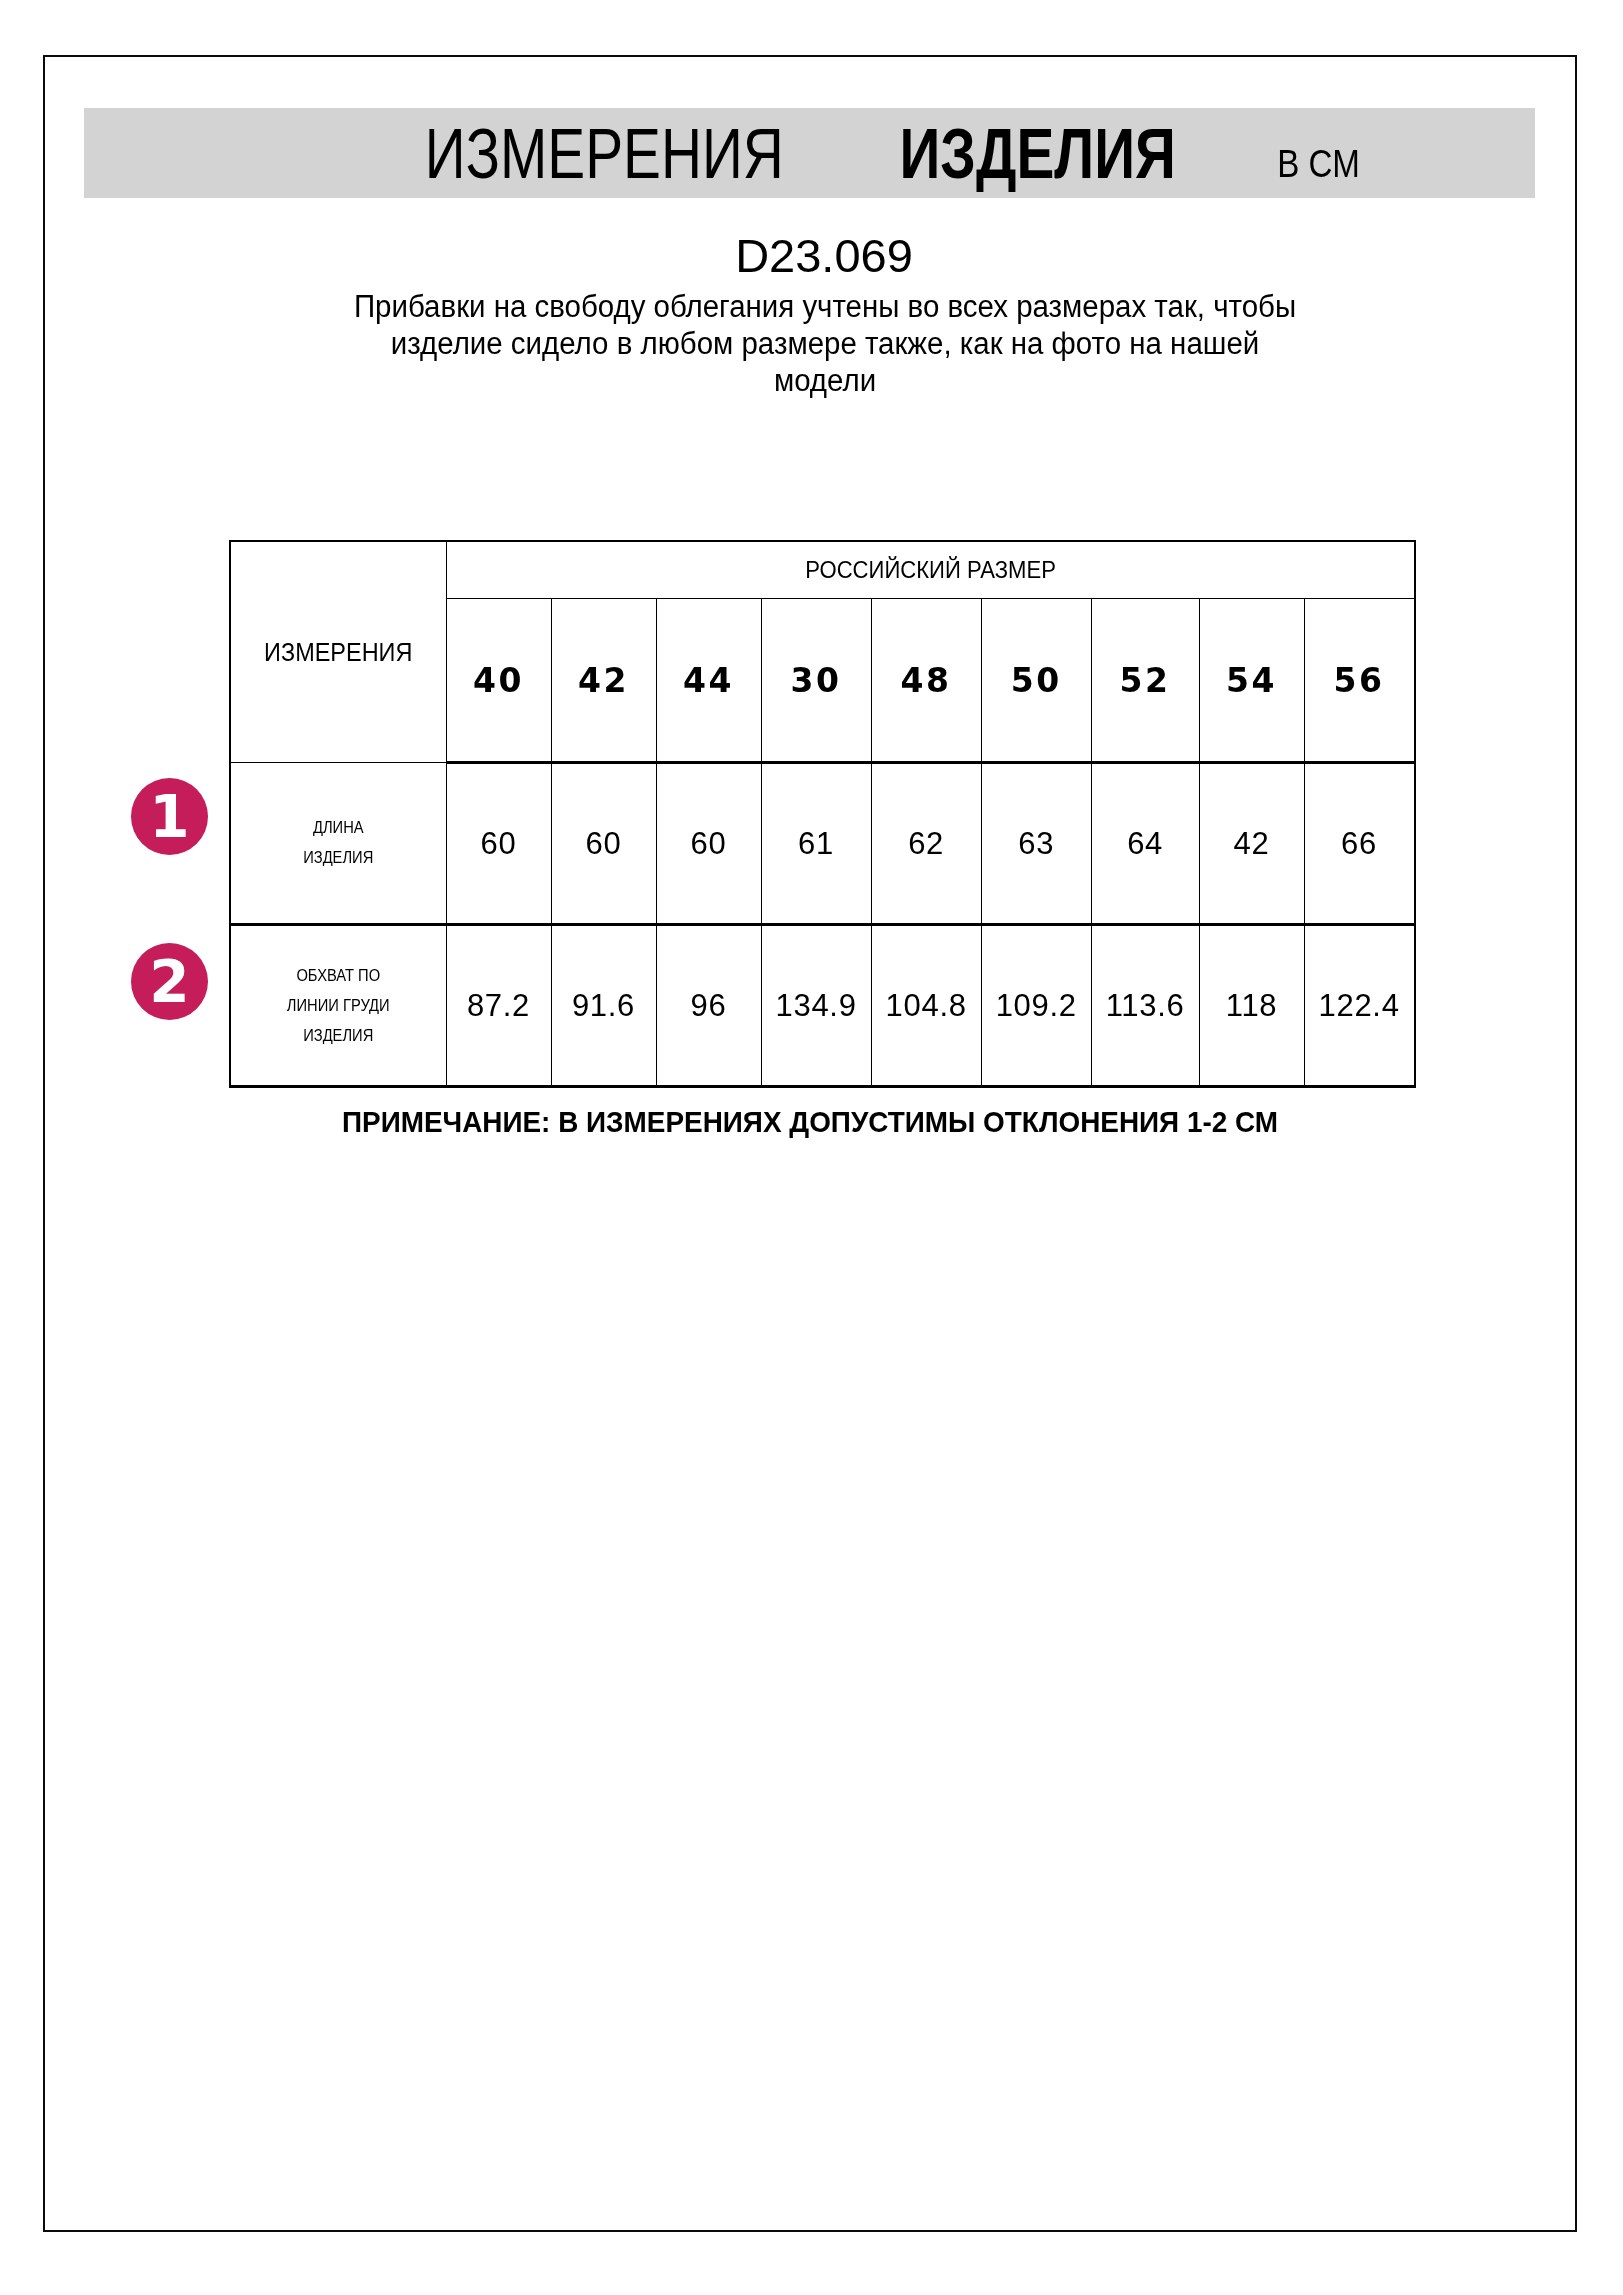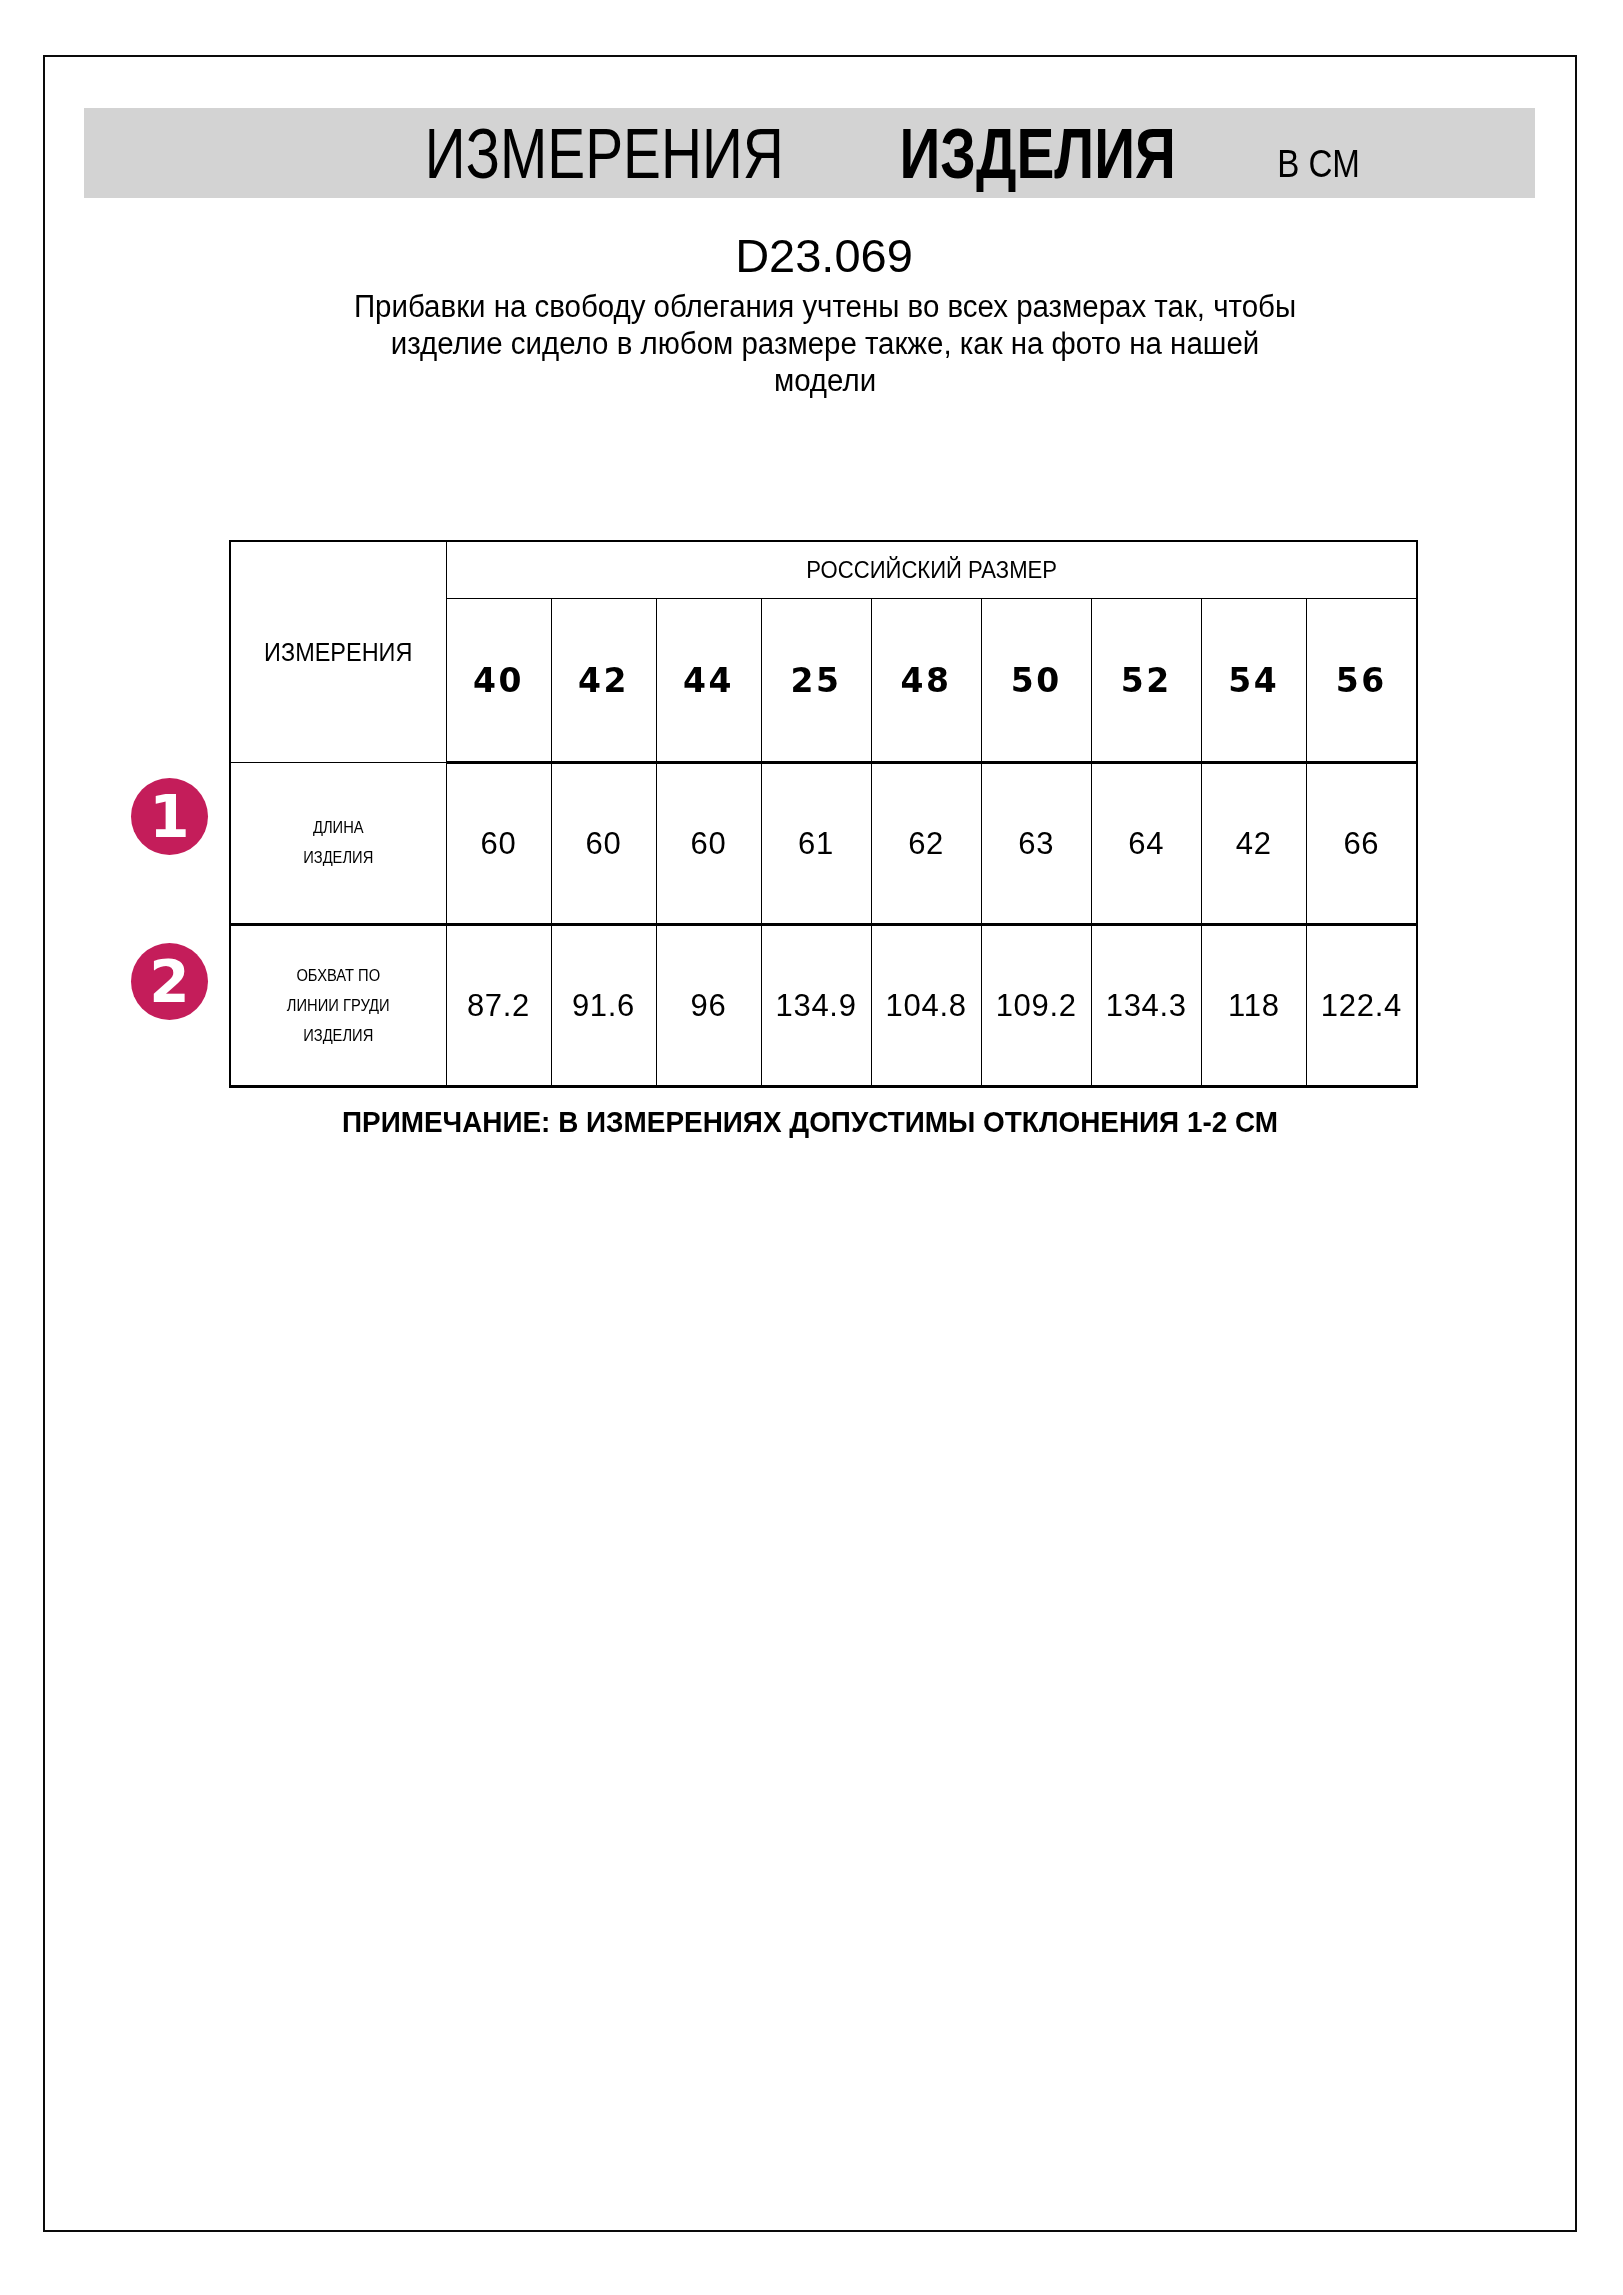--- a/index.html
+++ b/index.html
@@ -145,21 +145,21 @@
           <span class="squeeze">ИЗМЕРЕНИЯ</span>
         </th>
         <th class="group-hdr" colspan="9">
           <span class="squeeze">РОССИЙСКИЙ РАЗМЕР</span>
         </th>
       </tr>
       <tr class="r-sizes">
         <th><span class="sizecell">40</span></th>
         <th><span class="sizecell">42</span></th>
         <th><span class="sizecell">44</span></th>
-        <th><span class="sizecell">25</span></th>
+        <th><span class="sizecell">30</span></th>
         <th><span class="sizecell">48</span></th>
         <th><span class="sizecell">50</span></th>
         <th><span class="sizecell">52</span></th>
         <th><span class="sizecell">54</span></th>
         <th><span class="sizecell">56</span></th>
       </tr>
       <tr class="r-data">
         <td class="labelcell">
           <div class="lln">ДЛИНА</div>
           <div class="lln">ИЗДЕЛИЯ</div>
@@ -180,21 +180,21 @@
           <div class="lln">ОБХВАТ ПО</div>
           <div class="lln">ЛИНИИ ГРУДИ</div>
           <div class="lln">ИЗДЕЛИЯ</div>
         </td>
         <td class="valcell">87.2</td>
         <td class="valcell">91.6</td>
         <td class="valcell">96</td>
         <td class="valcell">134.9</td>
         <td class="valcell">104.8</td>
         <td class="valcell">109.2</td>
-        <td class="valcell">134.3</td>
+        <td class="valcell">113.6</td>
         <td class="valcell">118</td>
         <td class="valcell">122.4</td>
       </tr>
     </tbody>
   </table>
 
   <div class="note">
     <span class="inner">ПРИМЕЧАНИЕ: В ИЗМЕРЕНИЯХ ДОПУСТИМЫ ОТКЛОНЕНИЯ 1-2 СМ</span>
   </div>
 </div>

